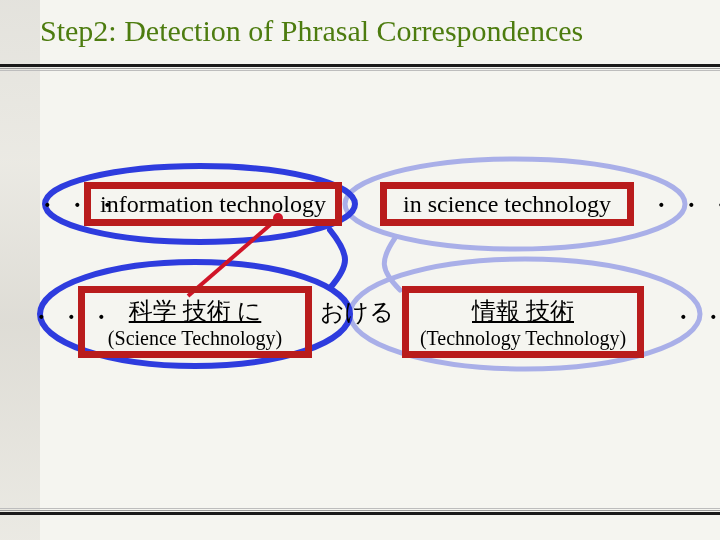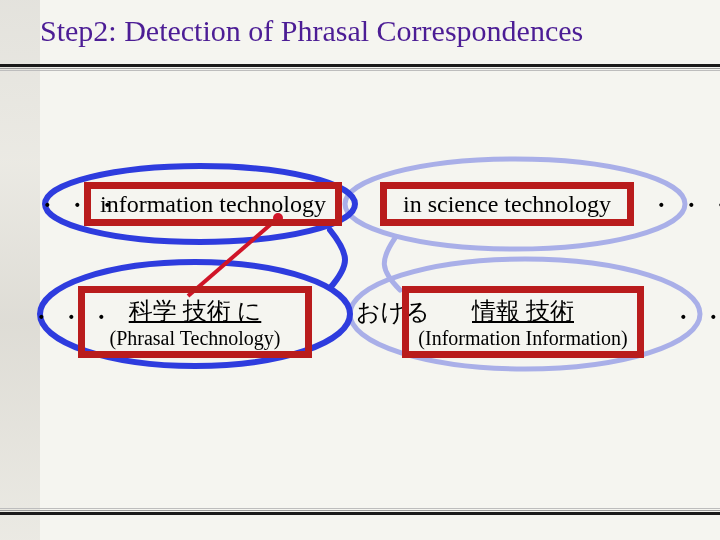--- a/index.html
+++ b/index.html
@@ -20,21 +20,21 @@
     opacity: 0.6;
   }
   .title-area {
     position: absolute;
     top: 14px;
     left: 40px;
     right: 20px;
   }
   .title {
     font-size: 30px;
-    color: #4c1d95;
+    color: #4d7c0f;
     font-weight: normal;
   }
   .title-rule {
     position: absolute;
     top: 64px;
     left: 0;
     width: 720px;
     height: 14px;
   }
   .title-rule .black { position:absolute; top:0; left:0; width:100%; height:3px; background:#1a1a1a; }
@@ -75,21 +75,20 @@
   .dots {
     position: absolute;
     font-size: 26px;
     letter-spacing: 4px;
     color: #000;
   }
   .connector-word {
     position: absolute;
     font-size: 24px;
     color: #000;
-    margin-left: 36px;
   }
 
   svg.overlay {
     position: absolute;
     left: 0; top: 0;
     width: 720px; height: 540px;
     pointer-events: none;
   }
 </style>
 </head>
@@ -131,28 +130,28 @@
   <div class="box row-en" style="left:380px; width:254px;text-align:right;">
     <span class="box-text">in science technology</span>
   </div>
 
   <span class="dots" style="left:648px; top:188px;">・・・</span>
 
   <span class="dots" style="left:28px; top:300px;">・・・</span>
 
   <div class="box row-jp" style="left:78px; width:234px;">
     <span class="box-text jp-underline">科学  技術  に</span>
-    <span class="box-sub">(Phrasal Technology)</span>
+    <span class="box-sub">(Science Technology)</span>
   </div>
 
   <span class="connector-word" style="left:320px; top:296px;">おける</span>
 
   <div class="box row-jp" style="left:402px; width:242px;">
     <span class="box-text jp-underline">情報  技術</span>
-    <span class="box-sub">(Information Information)</span>
+    <span class="box-sub">(Technology Technology)</span>
   </div>
 
   <span class="dots" style="left:670px; top:300px;">・・・</span>
 
 </div>
 
 <div class="footer-rule">
   <div class="gray1"></div>
     <div class="gray2"></div>
     <div class="black"></div>

